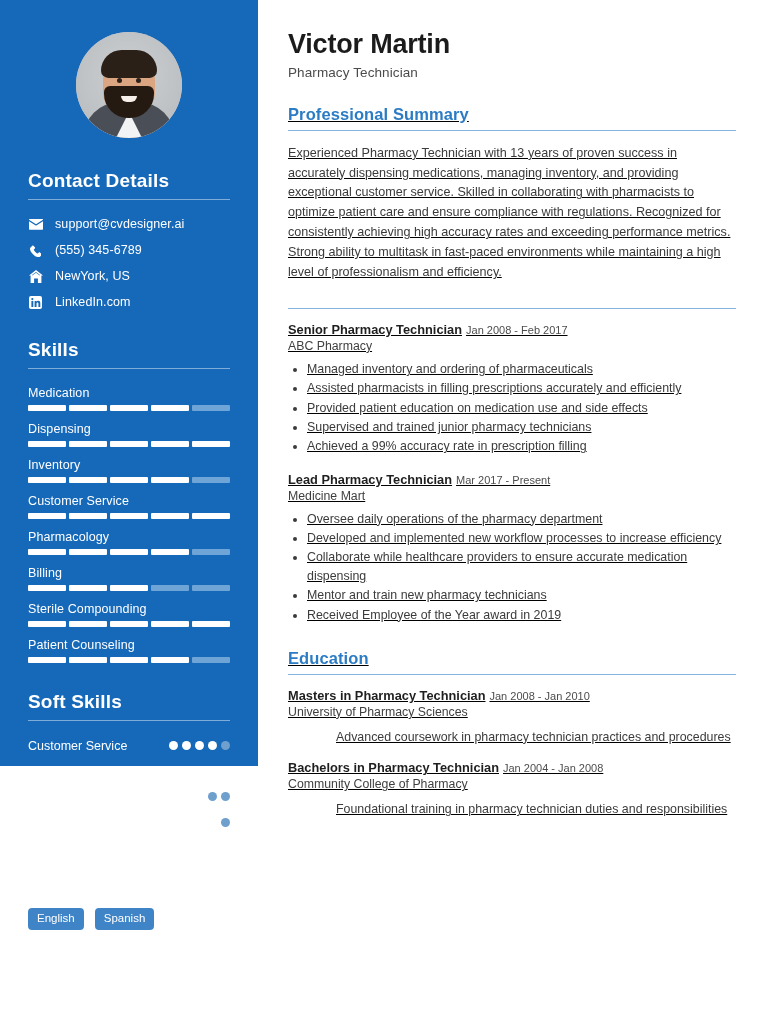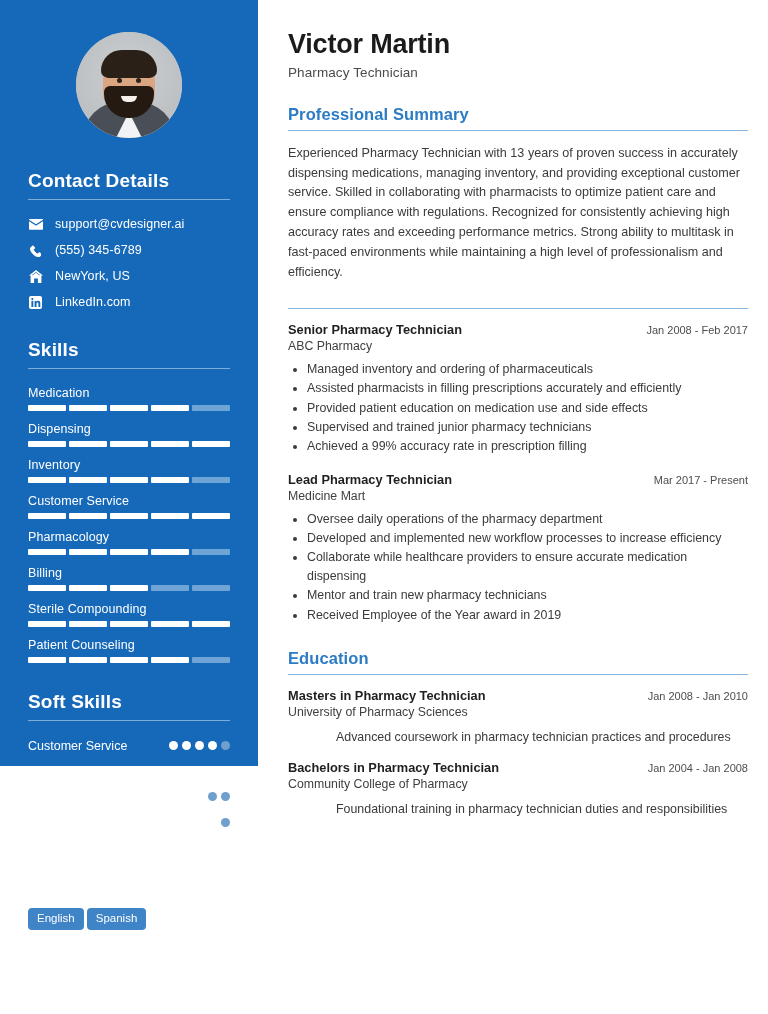--- a/index.html
+++ b/index.html
@@ -195,53 +195,53 @@
   .dot {
     width: 9px; height: 9px;
     border-radius: 50%;
     background: #6f9fcd;
   }
   .dot.on { background: #ffffff; }
 
   .lang-tags {
     display: flex;
     flex-wrap: wrap;
-    gap: 3px;
+    gap: 11px;
   }
   .lang-tag {
     font-size: 11.5px;
     color: #ffffff;
     background: #3f84c6;
     border-radius: 4px;
     padding: 4px 9px 5px 9px;
     line-height: 1.1;
   }
 
   
   .main {
     flex: 1;
-    padding: 30px 20px 20px 30px;
+    padding: 30px 32px 20px 30px;
     background: #ffffff;
   }
 
   .name {
     font-size: 27px;
     font-weight: bold;
     color: #1b1b1b;
     letter-spacing: -0.2px;
     line-height: 1.1;
   }
   .role {
     font-size: 13.5px;
     color: #4b4b4b;
     margin-top: 5px;
     letter-spacing: 0.1px;
   }
 
-  .section { margin-top: 25px; }
+  .section { margin-top: 25px; text-decoration: underline; }
   .sec-title {
     font-size: 16.5px;
     font-weight: bold;
     color: #2b7cc4;
     letter-spacing: 0.1px;
     margin-bottom: 6px;
   }
   .sec-rule {
     height: 1px;
     background: #86b4de;
@@ -251,23 +251,22 @@
   .summary-text {
     font-size: 12.6px;
     line-height: 1.58;
     color: #3b3b3b;
   }
 
   .entry { margin-bottom: 16px; }
   .entry:last-child { margin-bottom: 0; }
   .entry-top {
     display: flex;
-    justify-content: space-between;
     align-items: baseline;
-    gap: 21px;
+    gap: 4px;
   }
   .entry-title {
     font-size: 12.8px;
     font-weight: bold;
     color: #1f1f1f;
   }
   .entry-date {
     font-size: 11px;
     color: #4d4d4d;
     white-space: nowrap;

